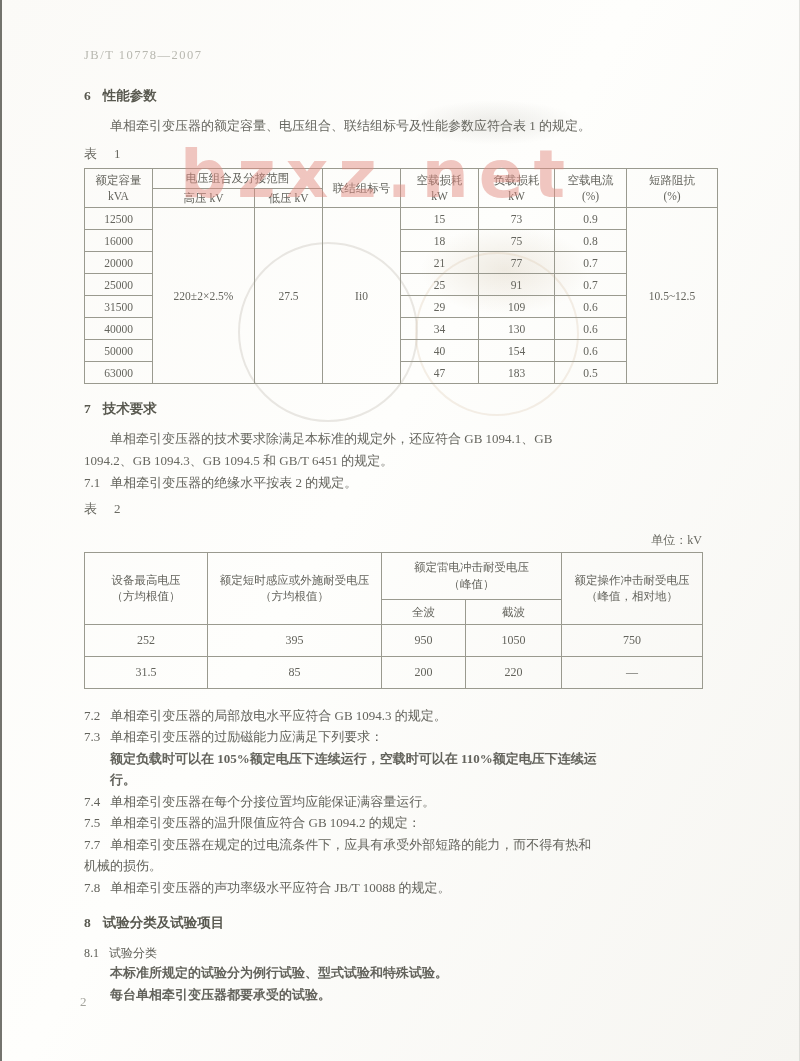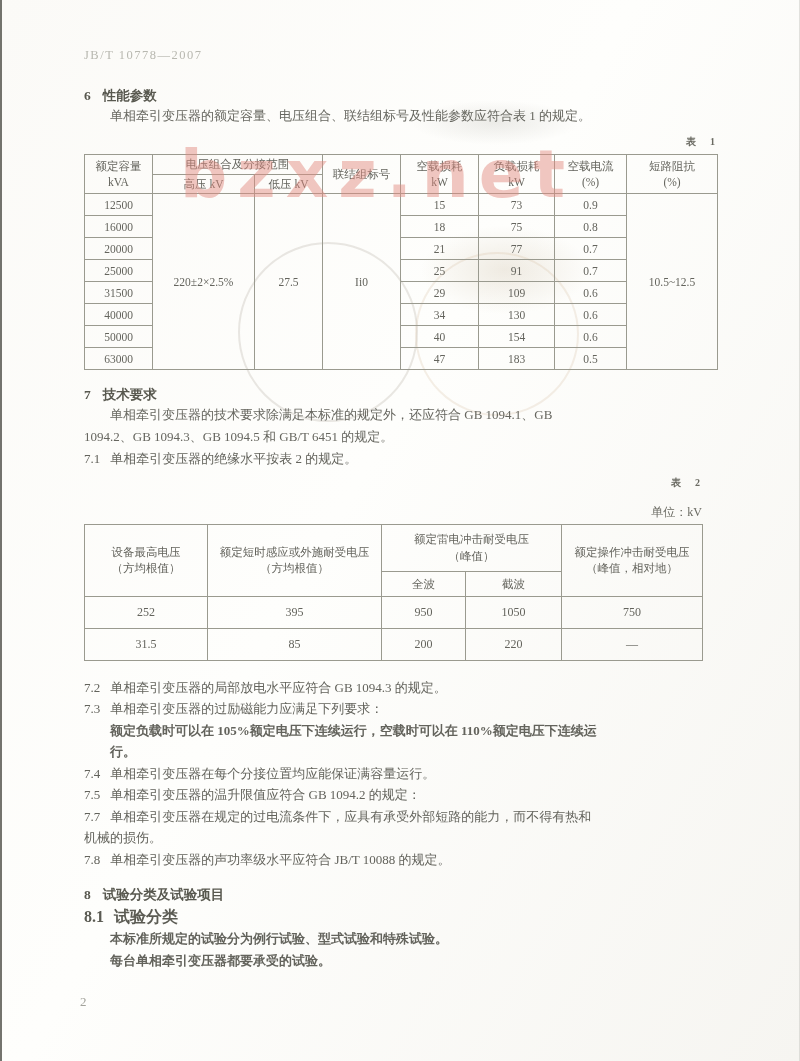--- a/index.html
+++ b/index.html
@@ -35,25 +35,25 @@
   }
 
   .content { position:absolute; left:0; top:0; width:678px;
     padding: 48px 80px 0 84px; box-sizing:border-box; }
 
   .doc-code { font-size:12.5px; color:#b8b8b0; letter-spacing:1.5px; }
 
   .h-sec { margin-top:24px; font-size:13.5px; font-weight:bold; color:#58584f; }
   .h-sec .num { margin-right:12px; }
 
-  .para { font-size:13px; line-height:22px; text-indent:26px;
+  .para { margin-top:10px; font-size:13px; line-height:22px; text-indent:26px;
     color:#66665f; }
 
-  .tbl-caption { margin-top:8px; margin-bottom:5px; text-align:right;
-    font-size:10px; font-weight:bold; color:#6a6a62; letter-spacing:2px; }
+  .tbl-caption { margin-top:8px; margin-bottom:5px; text-align:left;
+    font-size:13px; font-weight:normal; color:#6a6a62; letter-spacing:2px; }
 
   table { border-collapse:collapse; table-layout:fixed; }
   th, td { border:1px solid #9a9a8f; font-weight:normal; text-align:center;
     font-size:11.5px; color:#64645d; padding:1px 2px; line-height:1.45;
     overflow:hidden; }
   table { border:1.5px solid #83837a; }
   .t1 { width:633px; }
   .t1 tbody td { height:19px; }
   .t2 { width:618px; }
   .t2 .hrow1 th { height:44px; }
@@ -61,21 +61,21 @@
   .t2 tbody td { height:29px; font-size:12px; }
 
   .unit-label { width:618px; text-align:right; font-size:12px; color:#6a6a62;
     margin-top:14px; margin-bottom:3px; }
 
   .item { font-size:13px; line-height:21.5px; color:#63635c; }
   .item .num { margin-right:10px; }
   .items-block { margin-top:16px; }
   .sub-line { padding-left:26px; font-size:13px; line-height:21.5px; color:#63635c;font-weight:bold; }
 
-  .h-sub { margin-top:3px; font-size:16px; font-weight:bold; color:#5b5b53; }
+  .h-sub { margin-top:13px; font-size:12px; font-weight:normal; color:#5b5b53; }
   .h-sub .num { margin-right:10px; }
 
   .page-number { position:absolute; left:80px; top:994px; font-size:13px;
     color:#a2a29b; }
 </style>
 </head>
 <body>
 
 <div class="page">
   <div class="edge-left"></div>

